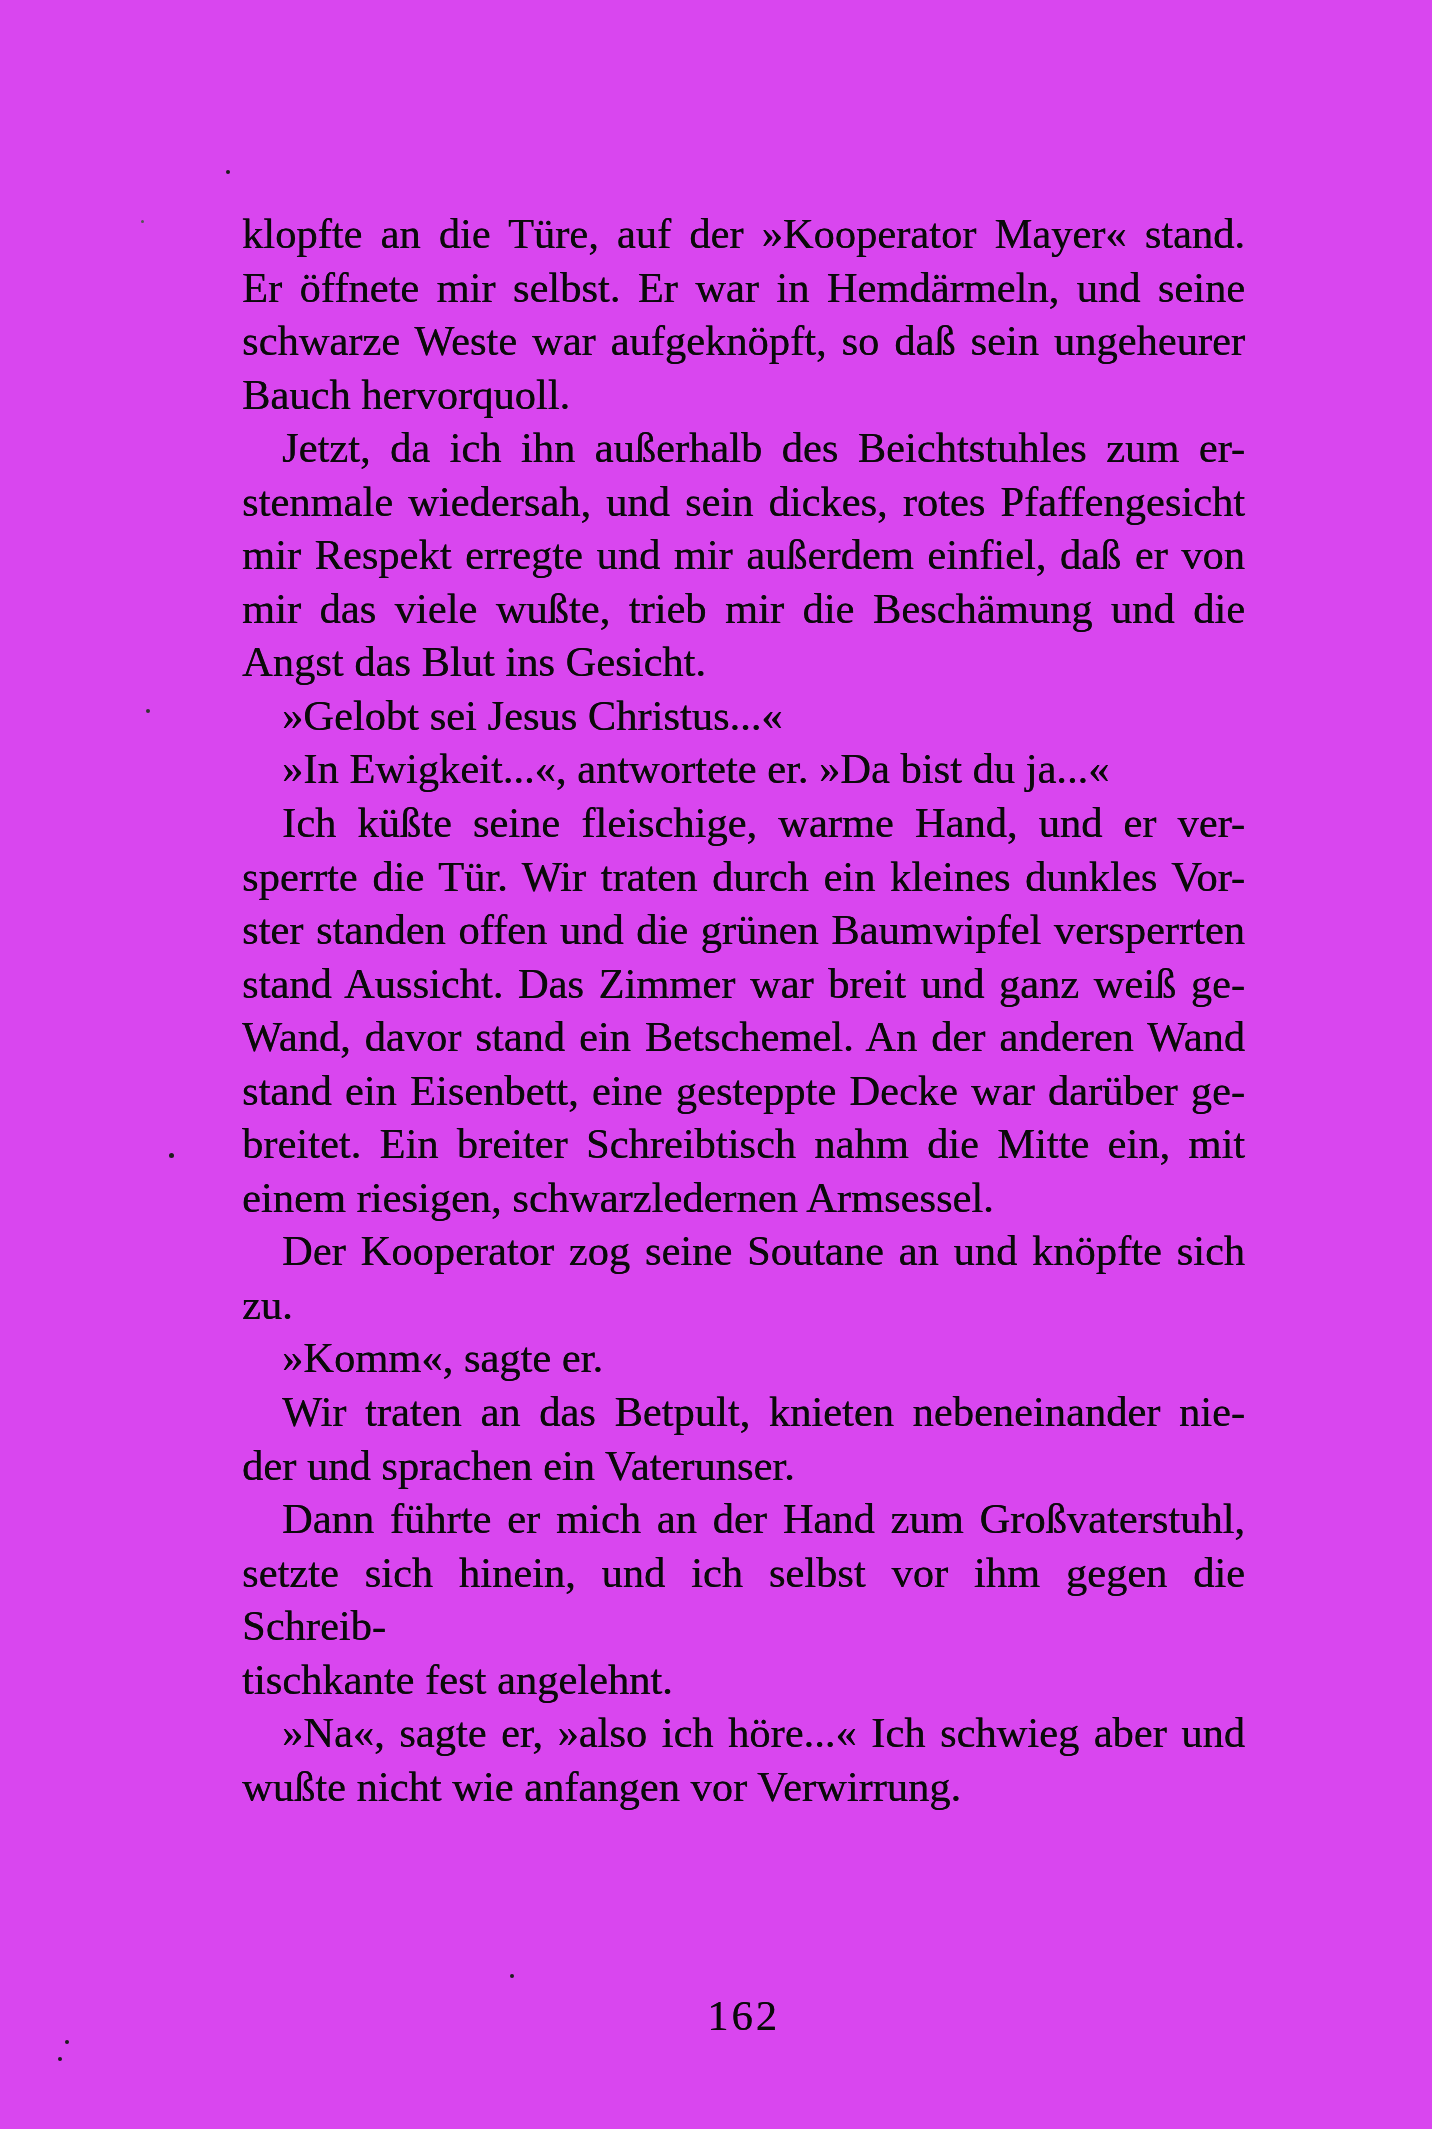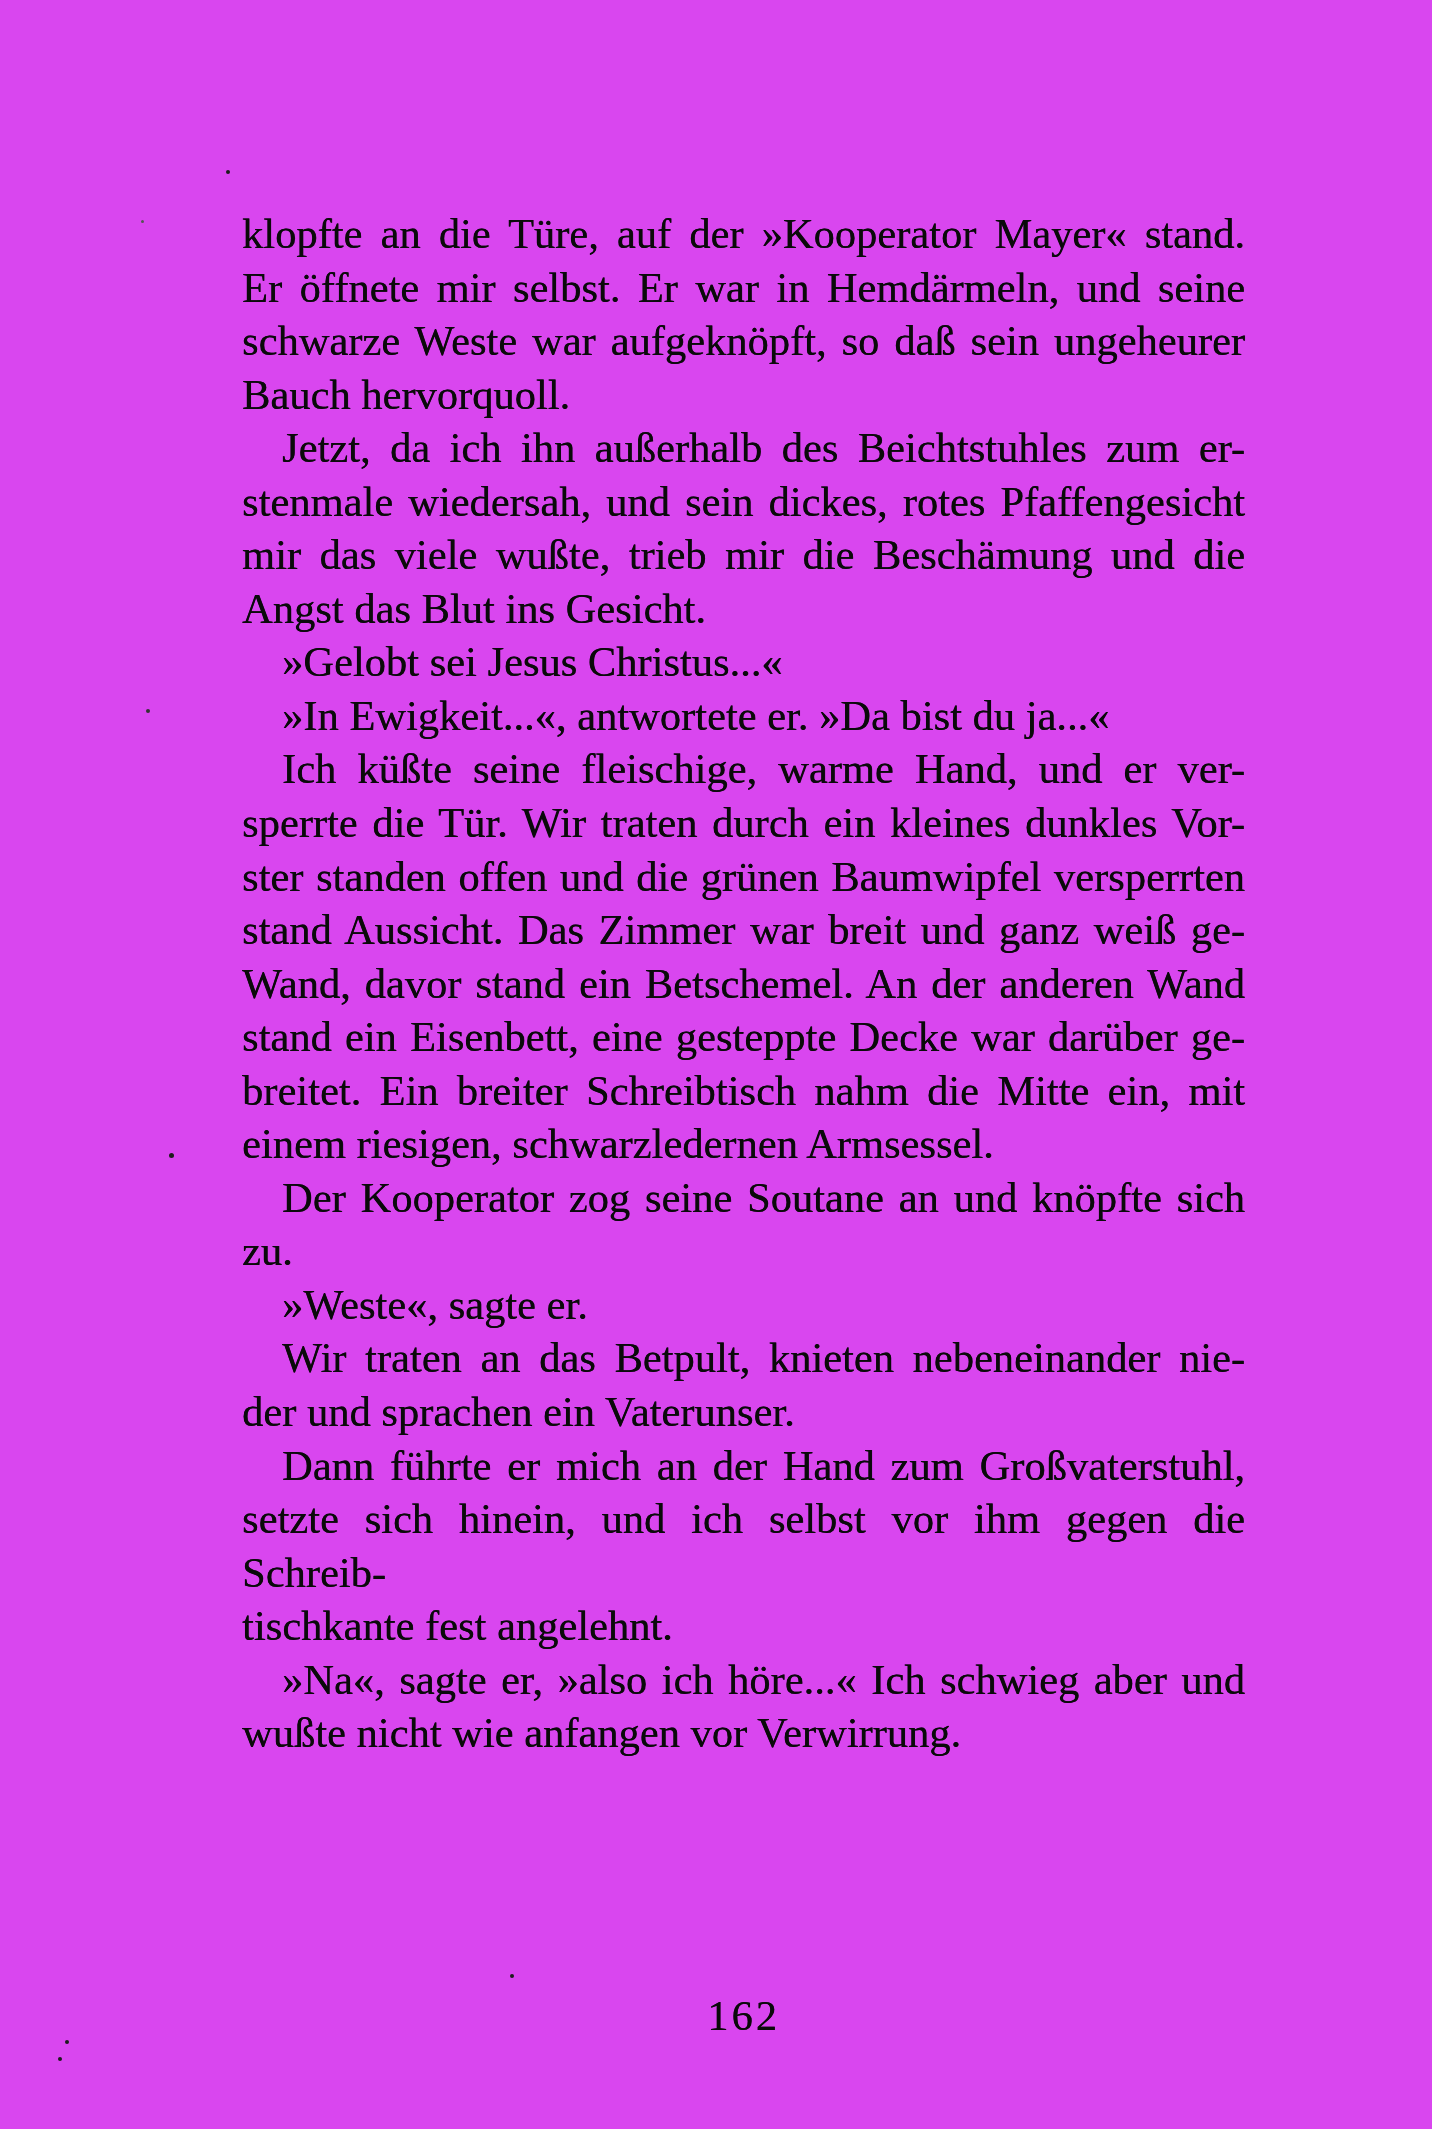--- a/index.html
+++ b/index.html
@@ -70,35 +70,36 @@
 <body>
 
 <div class="scan-page">
   <div class="textblock" id="textblock">
       <div class="line">klopfte an die Türe, auf der »Kooperator Mayer« stand.</div>
       <div class="line">Er öffnete mir selbst. Er war in Hemdärmeln, und seine</div>
       <div class="line">schwarze Weste war aufgeknöpft, so daß sein ungeheurer</div>
       <div class="line final">Bauch hervorquoll.</div>
       <div class="line indent">Jetzt, da ich ihn außerhalb des Beichtstuhles zum er-</div>
       <div class="line">stenmale wiedersah, und sein dickes, rotes Pfaffengesicht</div>
+      <div class="line">mir Respekt erregte und mir außerdem einfiel, daß er von</div>
       <div class="line">mir das viele wußte, trieb mir die Beschämung und die</div>
       <div class="line final">Angst das Blut ins Gesicht.</div>
       <div class="line indent final">»Gelobt sei Jesus Christus...«</div>
       <div class="line indent final">»In Ewigkeit...«, antwortete er. »Da bist du ja...«</div>
       <div class="line indent">Ich küßte seine fleischige, warme Hand, und er ver-</div>
       <div class="line">sperrte die Tür. Wir traten durch ein kleines dunkles Vor-</div>
       <div class="line">ster standen offen und die grünen Baumwipfel versperrten</div>
       <div class="line">stand Aussicht. Das Zimmer war breit und ganz weiß ge-</div>
       <div class="line">Wand, davor stand ein Betschemel. An der anderen Wand</div>
       <div class="line">stand ein Eisenbett, eine gesteppte Decke war darüber ge-</div>
       <div class="line">breitet. Ein breiter Schreibtisch nahm die Mitte ein, mit</div>
       <div class="line final">einem riesigen, schwarzledernen Armsessel.</div>
       <div class="line indent">Der Kooperator zog seine Soutane an und knöpfte sich</div>
       <div class="line final">zu.</div>
-      <div class="line indent final">»Weste«, sagte er.</div>
+      <div class="line indent final">»Komm«, sagte er.</div>
       <div class="line indent">Wir traten an das Betpult, knieten nebeneinander nie-</div>
       <div class="line final">der und sprachen ein Vaterunser.</div>
       <div class="line indent">Dann führte er mich an der Hand zum Großvaterstuhl,</div>
       <div class="line">setzte sich hinein, und ich selbst vor ihm gegen die Schreib-</div>
       <div class="line final">tischkante fest angelehnt.</div>
       <div class="line indent">»Na«, sagte er, »also ich höre...« Ich schwieg aber und</div>
       <div class="line final">wußte nicht wie anfangen vor Verwirrung.</div>
     </div>
   <div class="folio">162</div>
   <div class="speck s1"></div>

